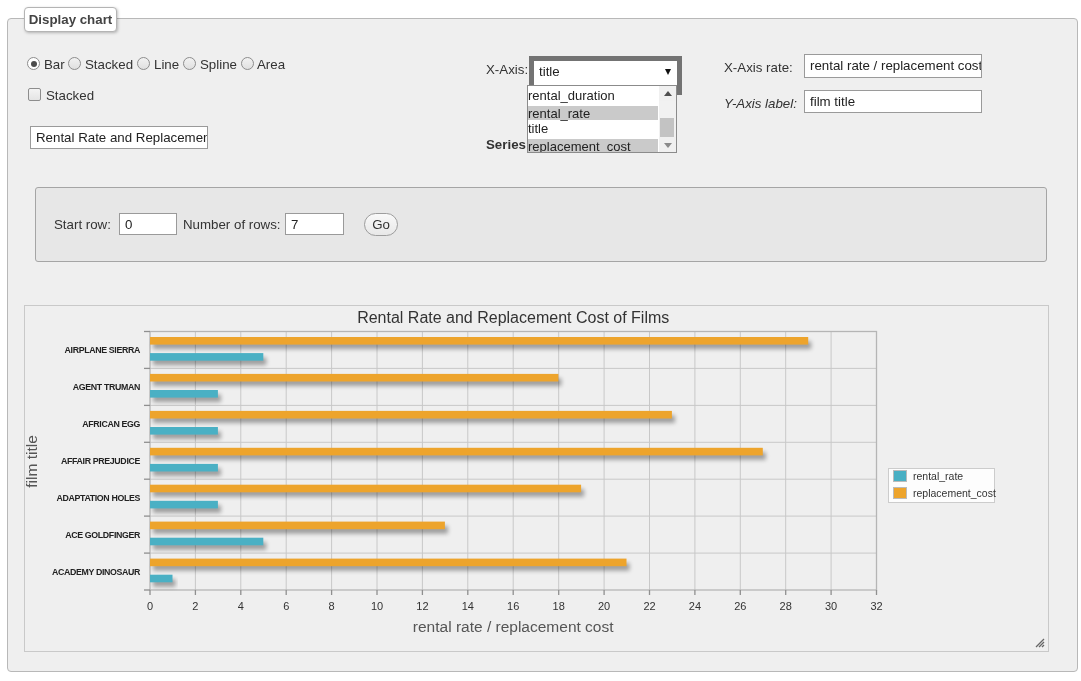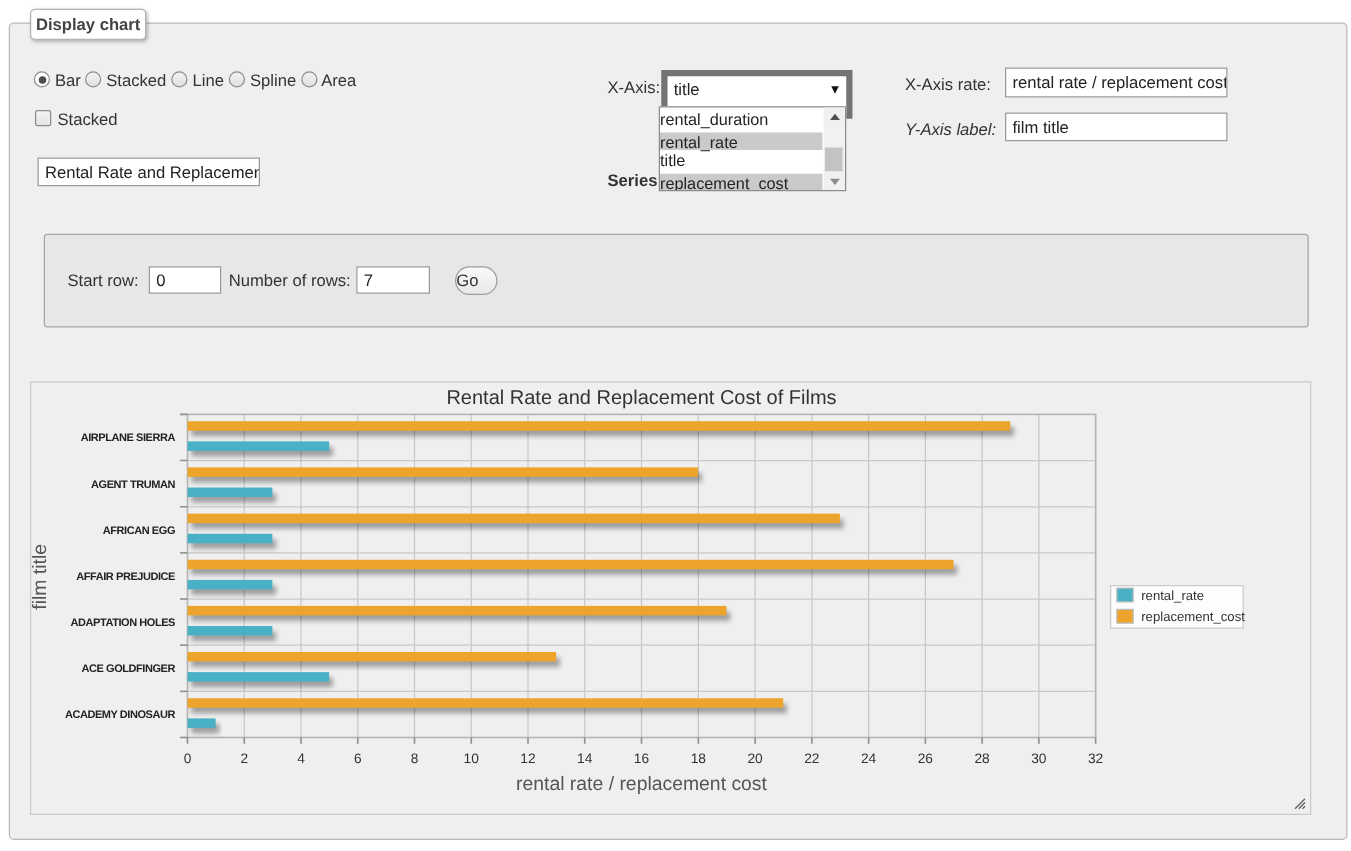--- a/index.html
+++ b/index.html
@@ -24,21 +24,21 @@
 #mlist { position:absolute; left:527px; top:85px; width:150px; height:68px; background:#fff; border:1px solid #8b8b8b; overflow:hidden; }
 #mlist .row { position:absolute; left:0; width:130px; height:15px; font-size:13px; color:#222; padding-left:0; line-height:15px; white-space:nowrap; }
 #mlist .row.sel { background:#cacaca; }
 #sbar { position:absolute; right:0; top:0; width:17px; height:66px; background:#f1f1f1; }
 #sbar .btn { position:absolute; left:0; width:17px; height:15px; background:#f0f0f0; }
 #sbar .thumb { position:absolute; left:1px; top:32px; width:14px; height:19px; background:#c3c3c3; }
 .arr-up { position:absolute; left:4.5px; top:5px; width:0; height:0; border-left:4px solid transparent; border-right:4px solid transparent; border-bottom:5px solid #4f4f4f; }
 .arr-dn { position:absolute; left:4.5px; top:6px; width:0; height:0; border-left:4px solid transparent; border-right:4px solid transparent; border-top:5px solid #8a8a8a; }
 
 #rowbox { position:absolute; left:35px; top:187px; width:1012px; height:75px; background:#e7e7e7; border:1px solid #a5a5a5; border-radius:3px; }
-#gobtn { position:absolute; left:364px; top:213px; width:34px; height:23px; border:1px solid #9d9d9d; border-radius:11.5px; background:linear-gradient(#f9f9f9,#e8e8e8); font-size:13.3px; color:#333; text-align:left; line-height:21px; }
+#gobtn { position:absolute; left:364px; top:213px; width:34px; height:23px; border:1px solid #9d9d9d; border-radius:11.5px; background:linear-gradient(#f9f9f9,#e8e8e8); font-size:13.3px; color:#333; text-align:center; line-height:21px; }
 
 #chart { position:absolute; left:24px; top:305px; width:1025px; height:347px; background:#efefef; border:1px solid #c9c9c9; }
 </style>
 </head>
 <body>
 <div id="page">
   <div id="fieldset"></div>
   <div id="legendbox">Display chart</div>
 
   <div class="radio sel" style="left:27px; top:57px;"></div>

